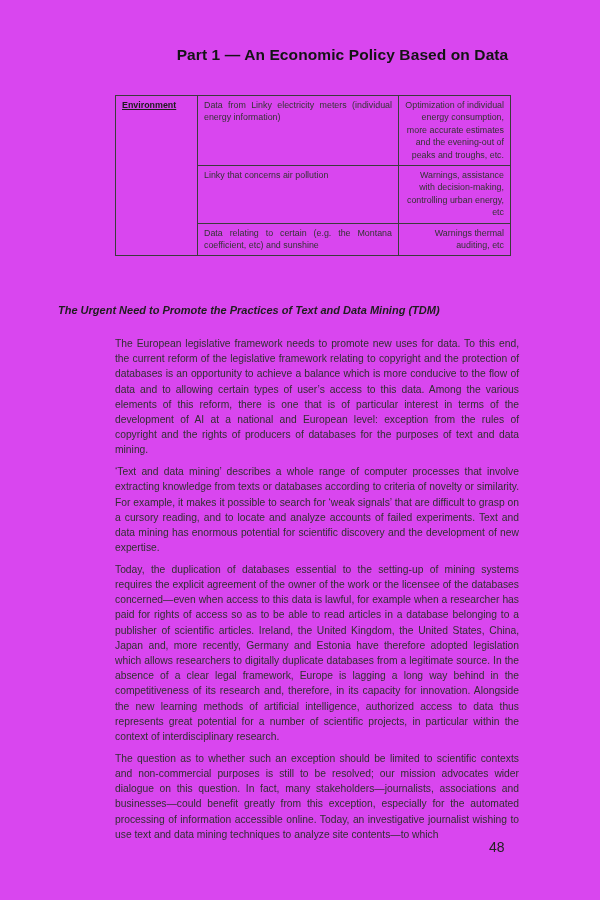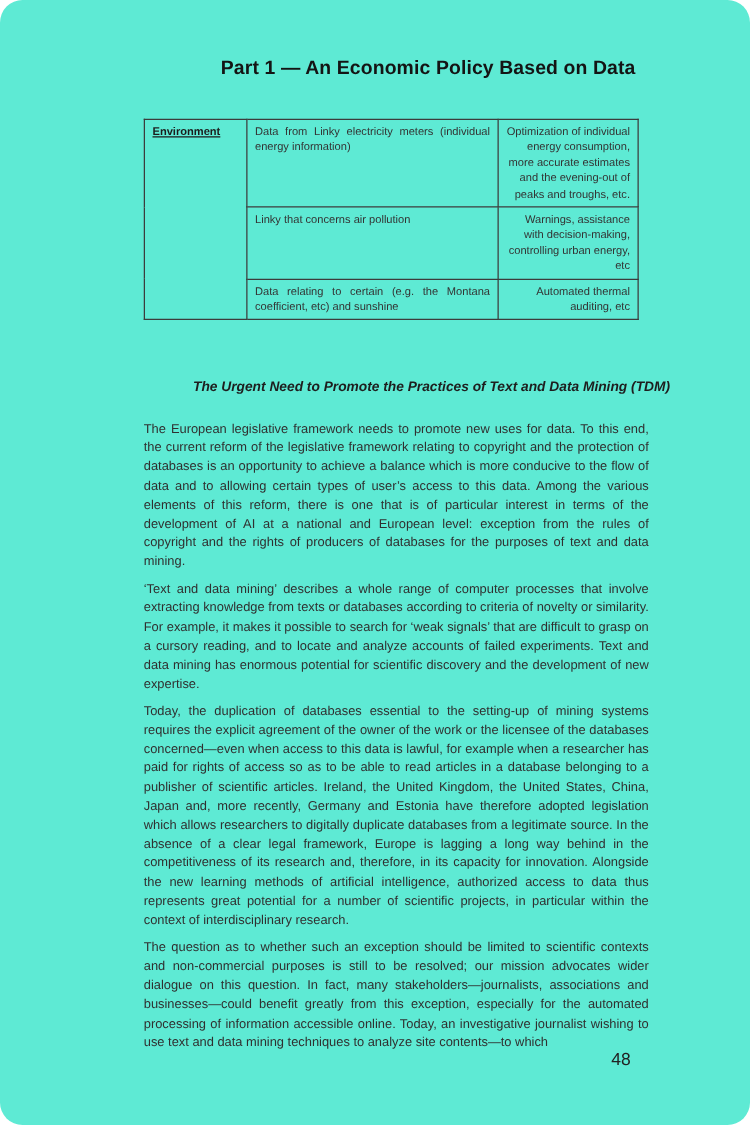--- a/index.html
+++ b/index.html
@@ -4,25 +4,24 @@
 <style>
   html, body {
     margin: 0;
     padding: 0;
     background: #ffffff;
   }
   .page {
     position: relative;
     width: 600px;
     height: 900px;
-    background: #5eead4;
+    background: #d946ef;
     font-family: "Liberation Sans", sans-serif;
     color: #2b2b2b;
     overflow: hidden;
-    border-radius: 18px;
   }
   .title {
     position: absolute;
     top: 46px;
     left: 115px;
     width: 455px;
     margin: 0;
     text-align: center;
     font-size: 15.5px;
     font-weight: 700;
@@ -59,21 +58,20 @@
   .section-heading {
     position: absolute;
     top: 304px;
     left: 58px;
     width: 478px;
     margin: 0;
     font-size: 11px;
     font-weight: 700;
     font-style: italic;
     color: #1e1e1e;
-    text-align: right;
   }
   .body-text {
     position: absolute;
     top: 336px;
     left: 115px;
     width: 404px;
     font-size: 10.3px;
     line-height: 15.2px;
     text-align: justify;
     color: #303030;
@@ -107,21 +105,21 @@
         <td class="cell-category" rowspan="3">Environment</td>
         <td class="cell-source">Data from Linky electricity meters (individual energy information)</td>
         <td class="cell-application">Optimization of individual energy consumption, more accurate estimates and the evening-out of peaks and troughs, etc.</td>
       </tr>
       <tr>
         <td class="cell-source">Linky that concerns air pollution</td>
         <td class="cell-application">Warnings, assistance with decision-making, controlling urban energy, etc</td>
       </tr>
       <tr>
         <td class="cell-source">Data relating to certain (e.g. the Montana coefficient, etc) and sunshine</td>
-        <td class="cell-application">Automated thermal auditing, etc</td>
+        <td class="cell-application">Warnings thermal auditing, etc</td>
       </tr>
     </tbody>
   </table>
 
   <h2 class="section-heading">The Urgent Need to Promote the Practices of Text and Data Mining (TDM)</h2>
 
   <div class="body-text">
     <p>The European legislative framework needs to promote new uses for data. To this end, the current reform of the legislative framework relating to copyright and the protection of databases is an opportunity to achieve a balance which is more conducive to the flow of data and to allowing certain types of user’s access to this data. Among the various elements of this reform, there is one that is of particular interest in terms of the development of AI at a national and European level: exception from the rules of copyright and the rights of producers of databases for the purposes of text and data mining.</p>
     <p>‘Text and data mining’ describes a whole range of computer processes that involve extracting knowledge from texts or databases according to criteria of novelty or similarity. For example, it makes it possible to search for ‘weak signals’ that are difficult to grasp on a cursory reading, and to locate and analyze accounts of failed experiments. Text and data mining has enormous potential for scientific discovery and the development of new expertise.</p>
     <p>Today, the duplication of databases essential to the setting-up of mining systems requires the explicit agreement of the owner of the work or the licensee of the databases concerned—even when access to this data is lawful, for example when a researcher has paid for rights of access so as to be able to read articles in a database belonging to a publisher of scientific articles. Ireland, the United Kingdom, the United States, China, Japan and, more recently, Germany and Estonia have therefore adopted legislation which allows researchers to digitally duplicate databases from a legitimate source. In the absence of a clear legal framework, Europe is lagging a long way behind in the competitiveness of its research and, therefore, in its capacity for innovation. Alongside the new learning methods of artificial intelligence, authorized access to data thus represents great potential for a number of scientific projects, in particular within the context of interdisciplinary research.</p>

